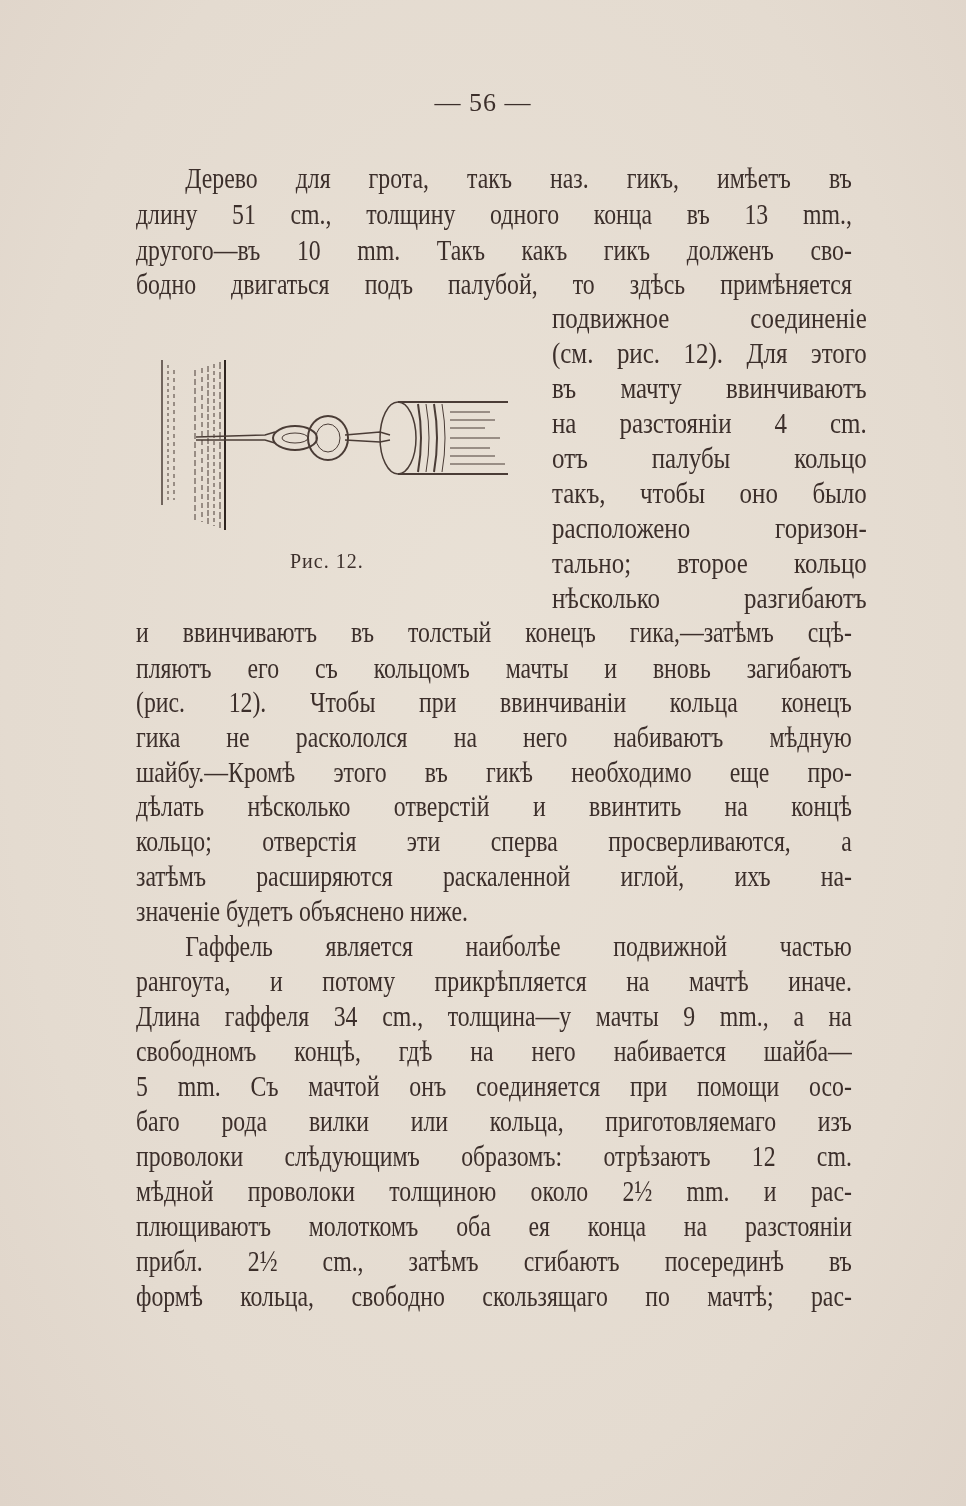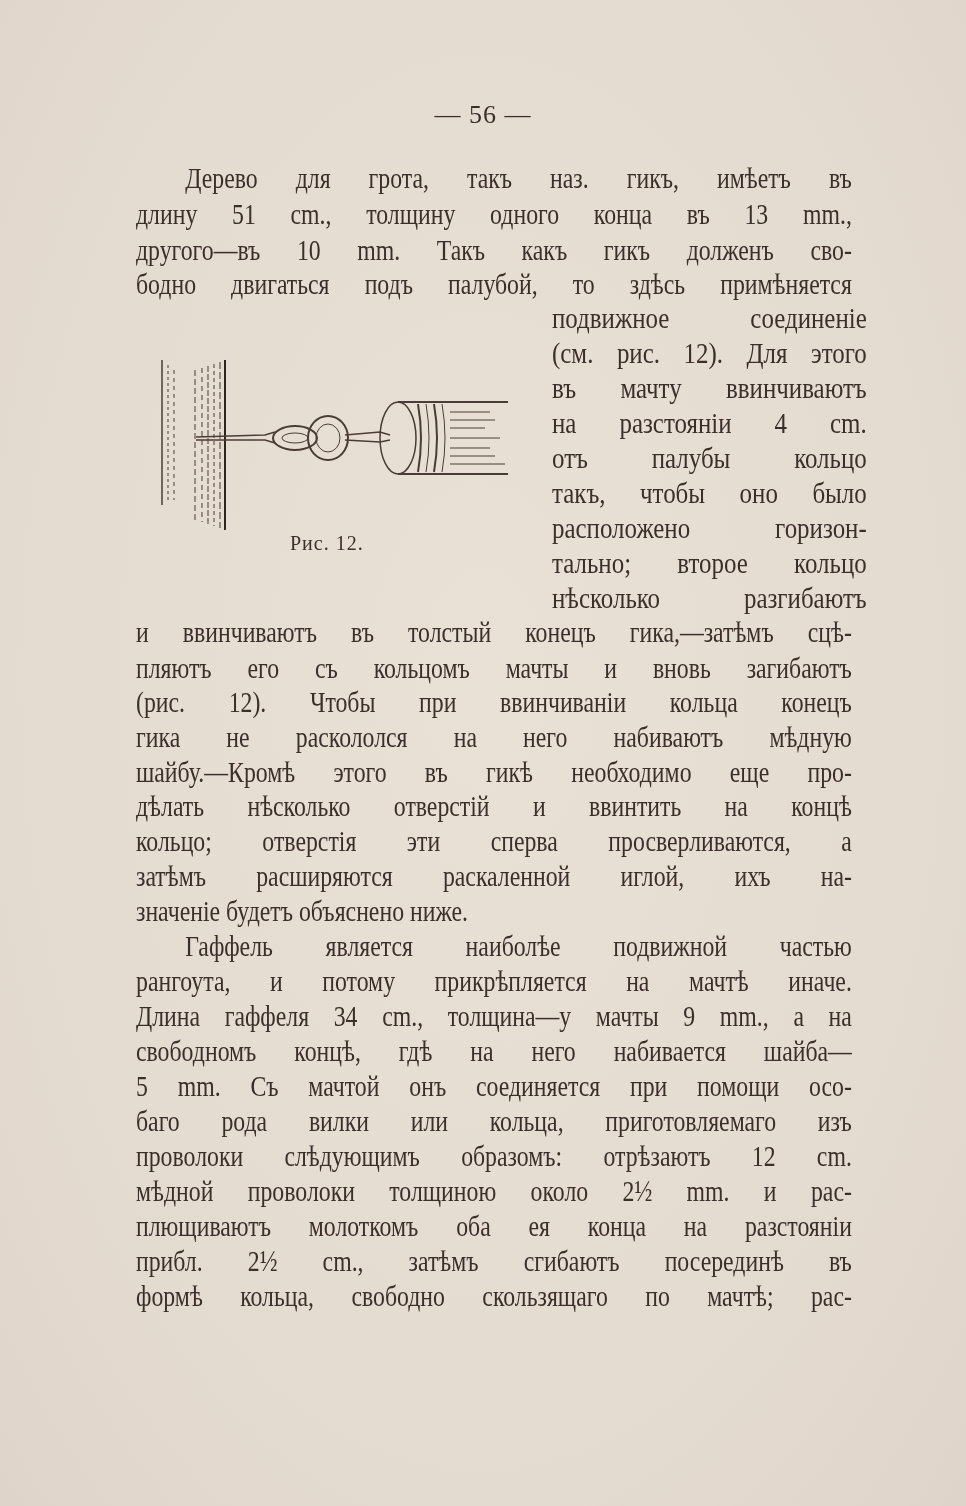--- a/index.html
+++ b/index.html
@@ -1,27 +1,27 @@
 <!DOCTYPE html>
 <html><head>
 <meta charset="utf-8">
 <style>
   html,body{margin:0;padding:0;}
   body{width:966px;height:1506px;background:#e6ddd3;position:relative;overflow:hidden;
        font-family:"Liberation Serif","DejaVu Serif",serif;color:#3c2f2b;}
   .page{position:absolute;left:0;top:0;width:966px;height:1506px;
         background:radial-gradient(ellipse at 50% 45%,#e9e1d6 0%,#e4dbd0 70%,#dfd4c9 100%);}
-  .pnum{position:absolute;top:88px;left:0;width:966px;text-align:center;font-size:26px;letter-spacing:1px;margin-top:12px;}
+  .pnum{position:absolute;top:88px;left:0;width:966px;text-align:center;font-size:26px;letter-spacing:1px;}
   .line{position:absolute;left:136px;width:716px;font-size:29px;line-height:36px;white-space:nowrap;
         text-align:justify;text-align-last:justify;transform:scaleX(0.82);transform-origin:left top;width:873px;}
   .line.short{left:552px;width:366px;}
   .line.last{text-align-last:left;}
   .indent{padding-left:60px;box-sizing:border-box;}
   .fig{position:absolute;left:150px;top:340px;width:360px;height:200px;}
-  .caption{position:absolute;left:290px;top:532px;font-size:20px;letter-spacing:1px;}
+  .caption{position:absolute;left:290px;top:550px;font-size:20px;letter-spacing:1px;}
   .right-col .line{transform:scaleX(0.86);}
 </style>
 </head>
 <body>
 
 <div class="page">
 
   <div class="pnum">— 56 —</div>
 
   <div>

